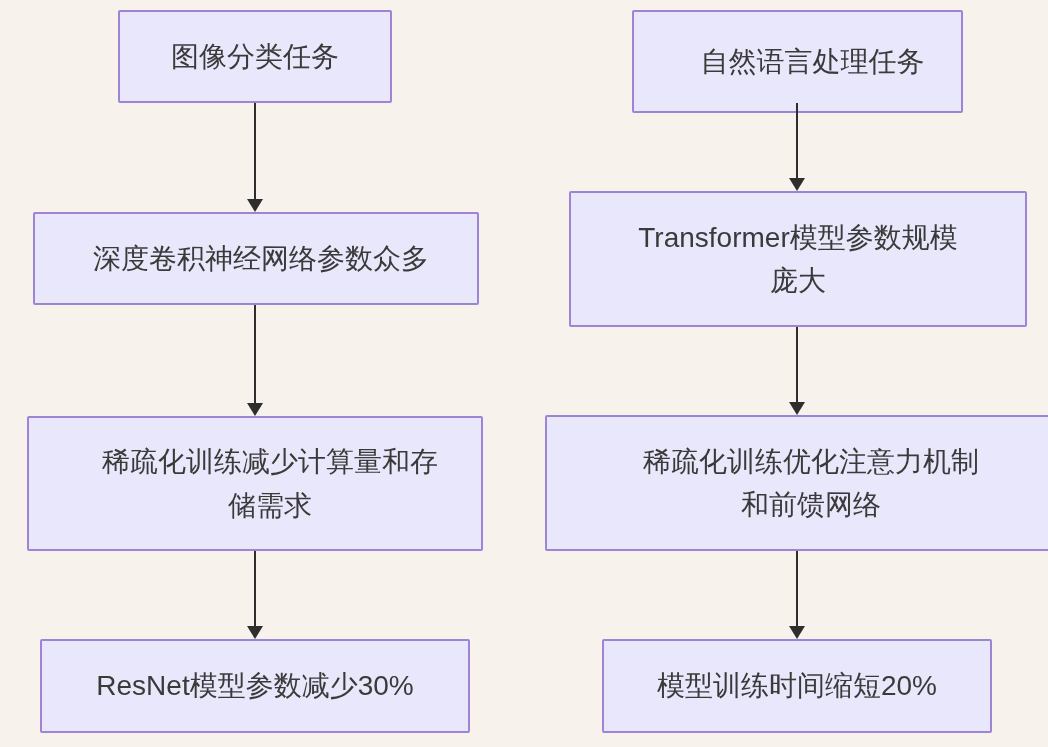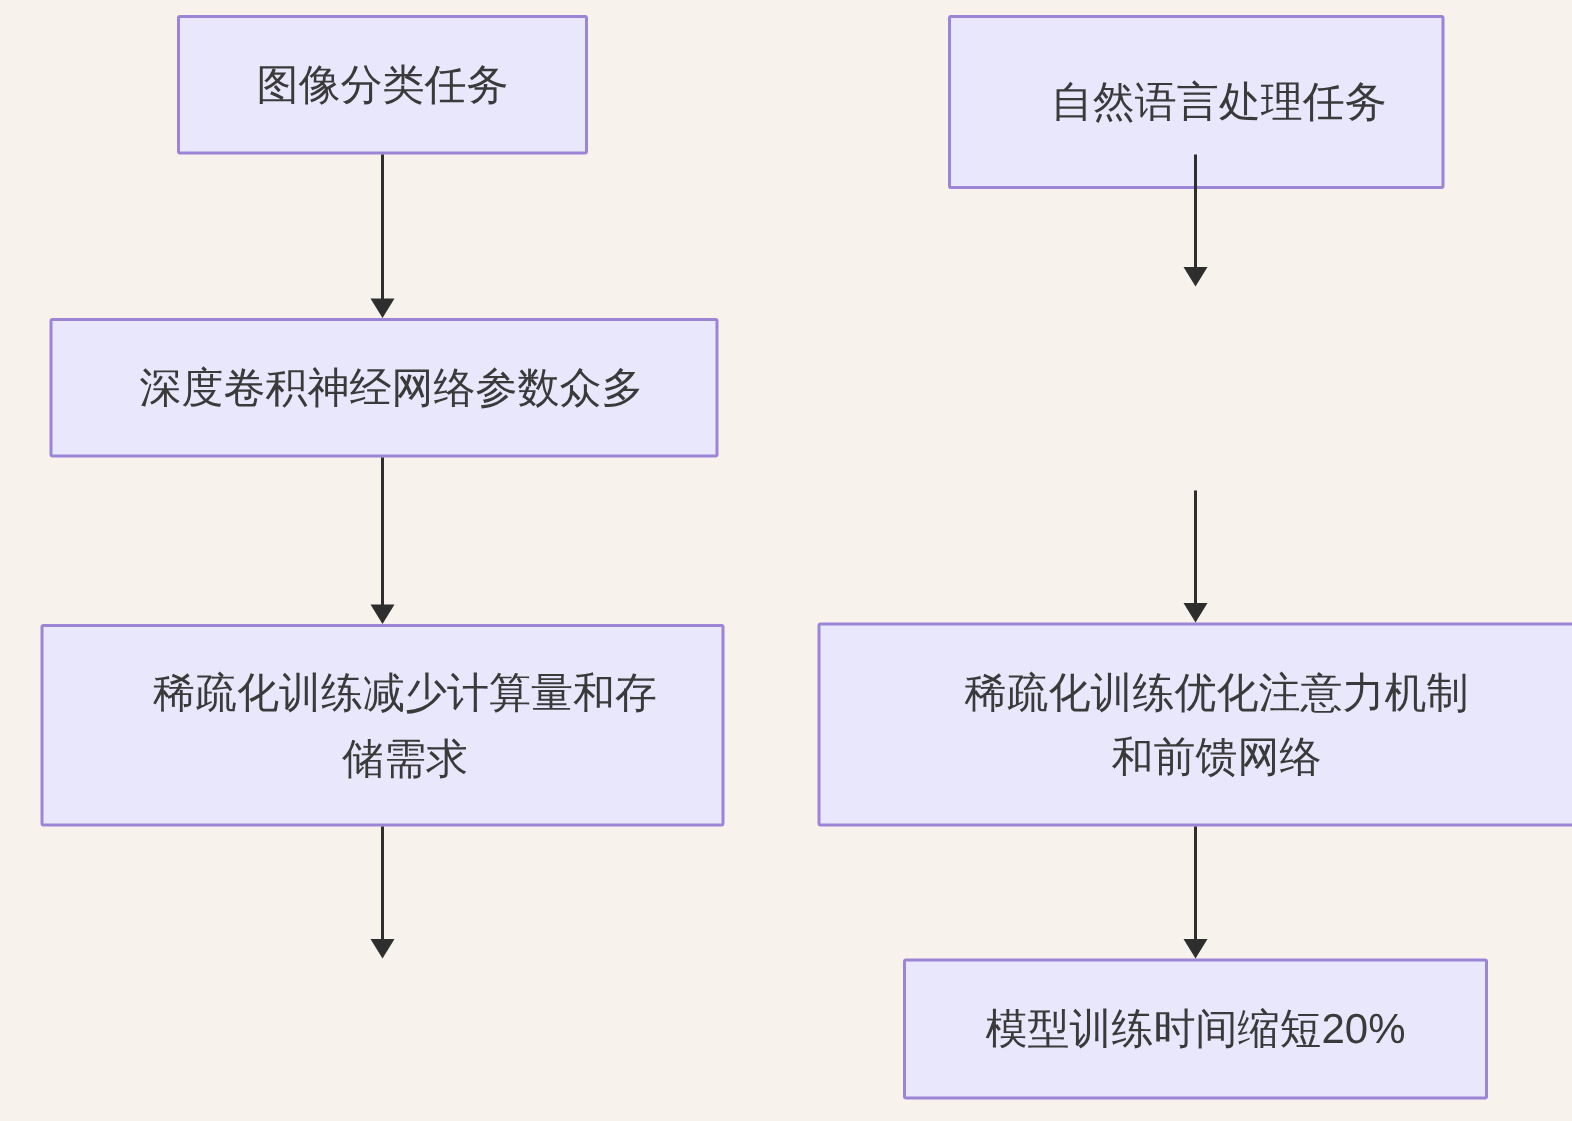--- a/index.html
+++ b/index.html
@@ -36,21 +36,21 @@
     text-align: center;
     white-space: pre-line;
     padding: 0 10px;
   }
   
   .pos-l1 { left: 118px; top: 10px;  width: 274px; height: 93px; text-align: right; }
   .pos-l2 { left: 33px;  top: 212px; width: 446px; height: 93px; padding-left: 20px; }
   .pos-l3 { left: 27px;  top: 416px; width: 456px; height: 135px; padding-left: 40px; }
   .pos-l4 { left: 40px;  top: 639px; width: 430px; height: 94px; }
   
-  .pos-r1 { left: 632px; top: 10px;  width: 331px; height: 116px; padding-left: 40px; }
+  .pos-r1 { left: 632px; top: 10px;  width: 331px; height: 103px; padding-left: 40px; }
   .pos-r2 { left: 569px; top: 191px; width: 458px; height: 136px; }
   .pos-r3 { left: 545px; top: 415px; width: 532px; height: 136px; }
   .pos-r4 { left: 602px; top: 639px; width: 390px; height: 94px; }
 
   .arrow { position: absolute; width: 14px; }
   .arrow .line {
     position: absolute;
     left: 50%; transform: translateX(-50%);
     top: 0; bottom: 11px;
     width: 2px;
@@ -73,22 +73,25 @@
 </style>
 </head>
 <body>
 
 <div class="canvas">
 
   <div class="node pos-l1">图像分类任务</div>
   <div class="node pos-l2">深度卷积神经网络参数众多</div>
   <div class="node pos-l3">稀疏化训练减少计算量和存
 储需求</div>
+  <div class="node pos-l4">ResNet模型参数减少30%</div>
 
   <div class="node pos-r1">自然语言处理任务</div>
+  <div class="node pos-r2">Transformer模型参数规模
+庞大</div>
   <div class="node pos-r3">稀疏化训练优化注意力机制
 和前馈网络</div>
   <div class="node pos-r4">模型训练时间缩短20%</div>
 
   <div class="arrow arr-l1">
     <span class="line"></span>
     <span class="head"></span>
   </div>
   <div class="arrow arr-l2">
     <span class="line"></span>

